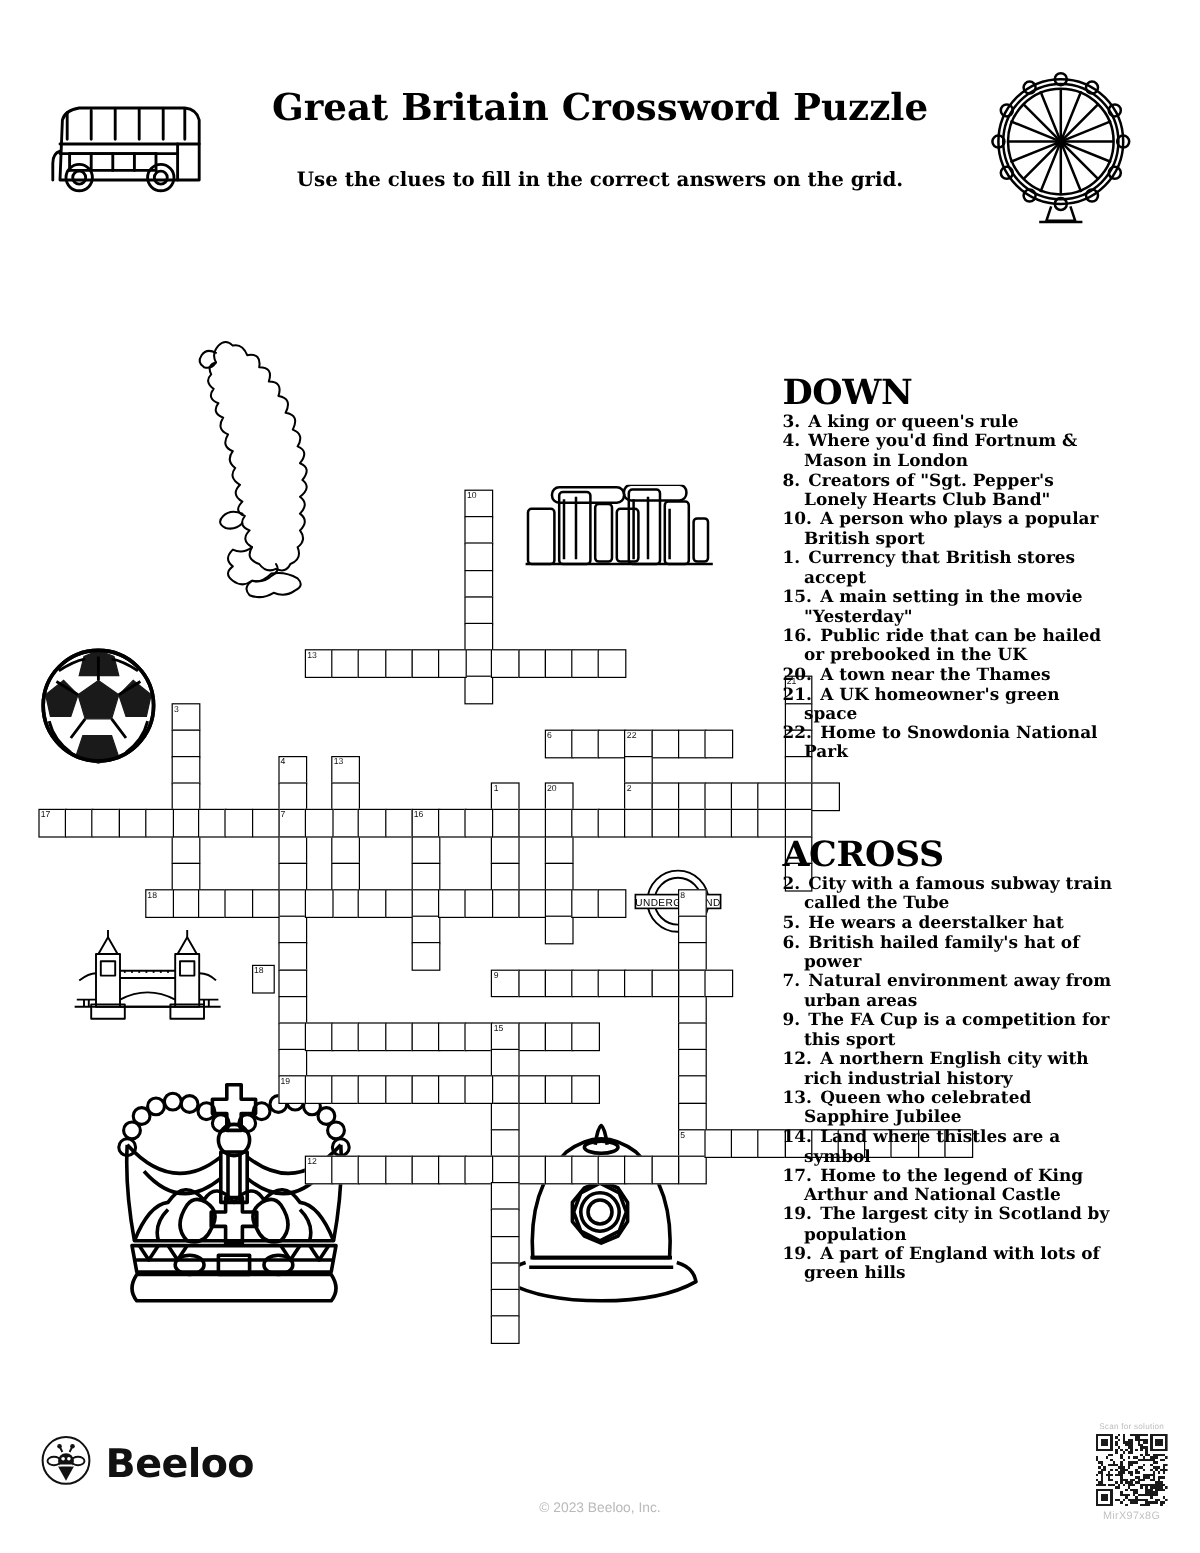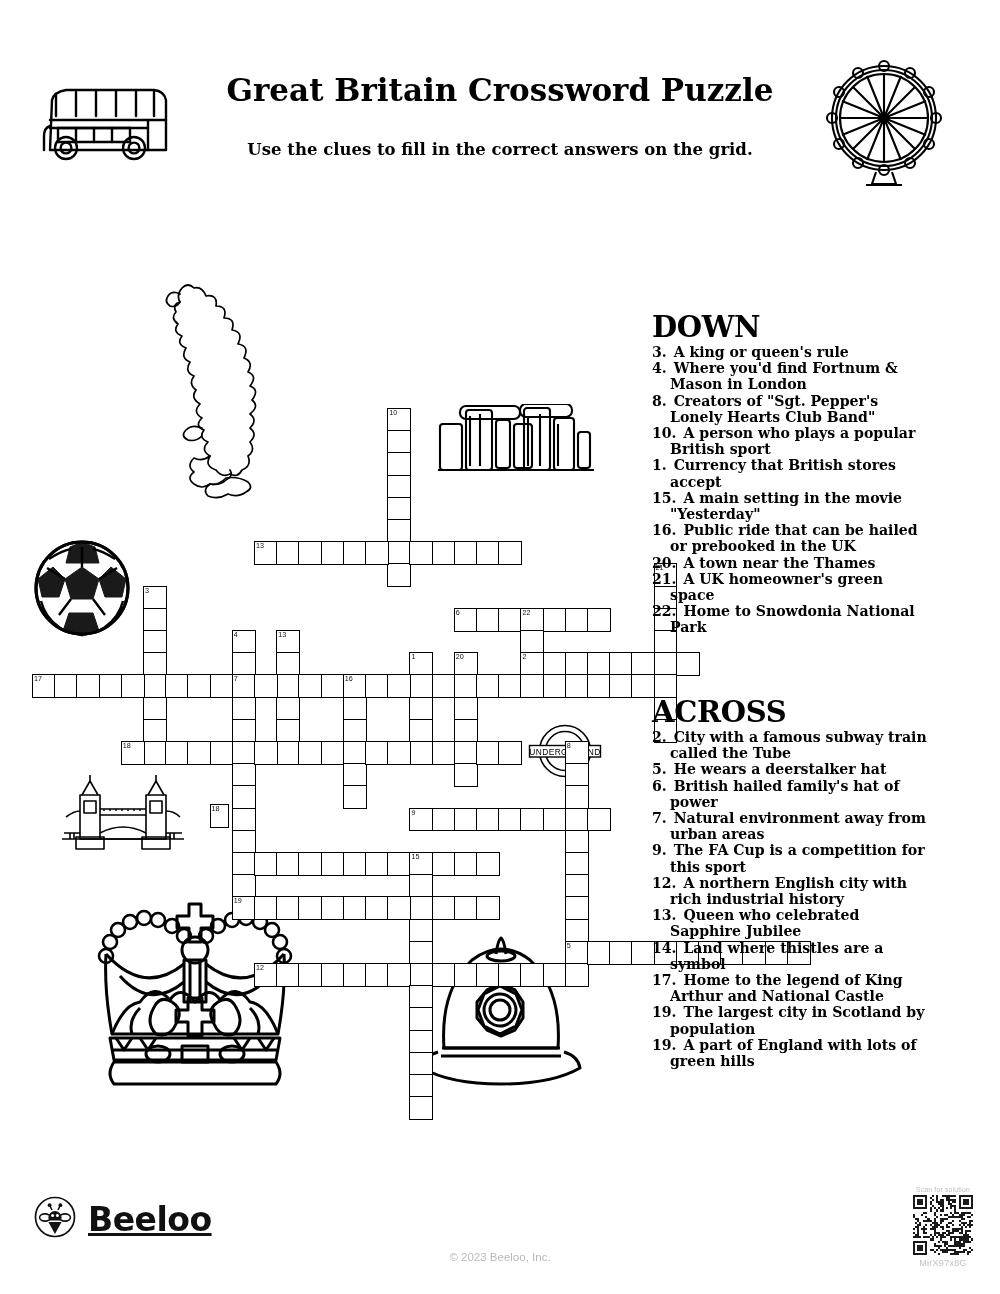--- a/index.html
+++ b/index.html
@@ -77,21 +77,20 @@
   }
 
   
   .brand { position:absolute; left:34px; top:1196px; display:flex; align-items:center; gap:12px; }
   .brand-name {
     font-family:"DejaVu Sans", sans-serif;
     font-weight:bold;
     font-size:33px;
     letter-spacing:-0.5px;
     color:#111;
-    text-decoration:underline;
   }
   .copyright {
     position:absolute; left:0; top:1251px; width:1000px;
     text-align:center;
     font-family:"Liberation Sans", sans-serif;
     font-size:11.5px;
     color:#b9b9b9;
   }
   .qr-wrap { position:absolute; left:905px; top:1186px; width:76px; text-align:center; }
   .qr-label {

